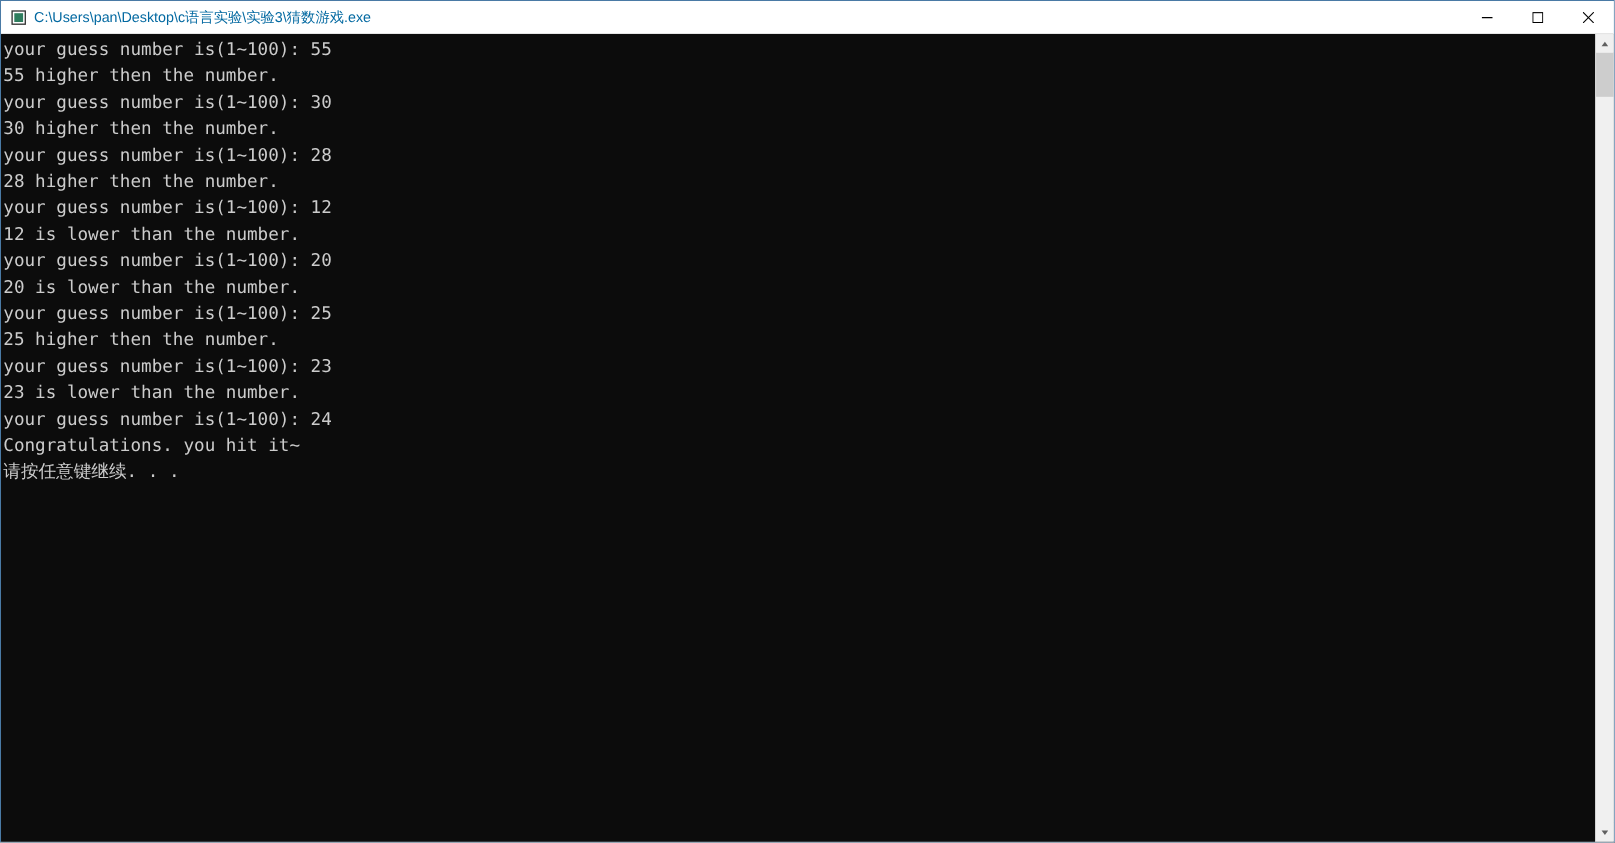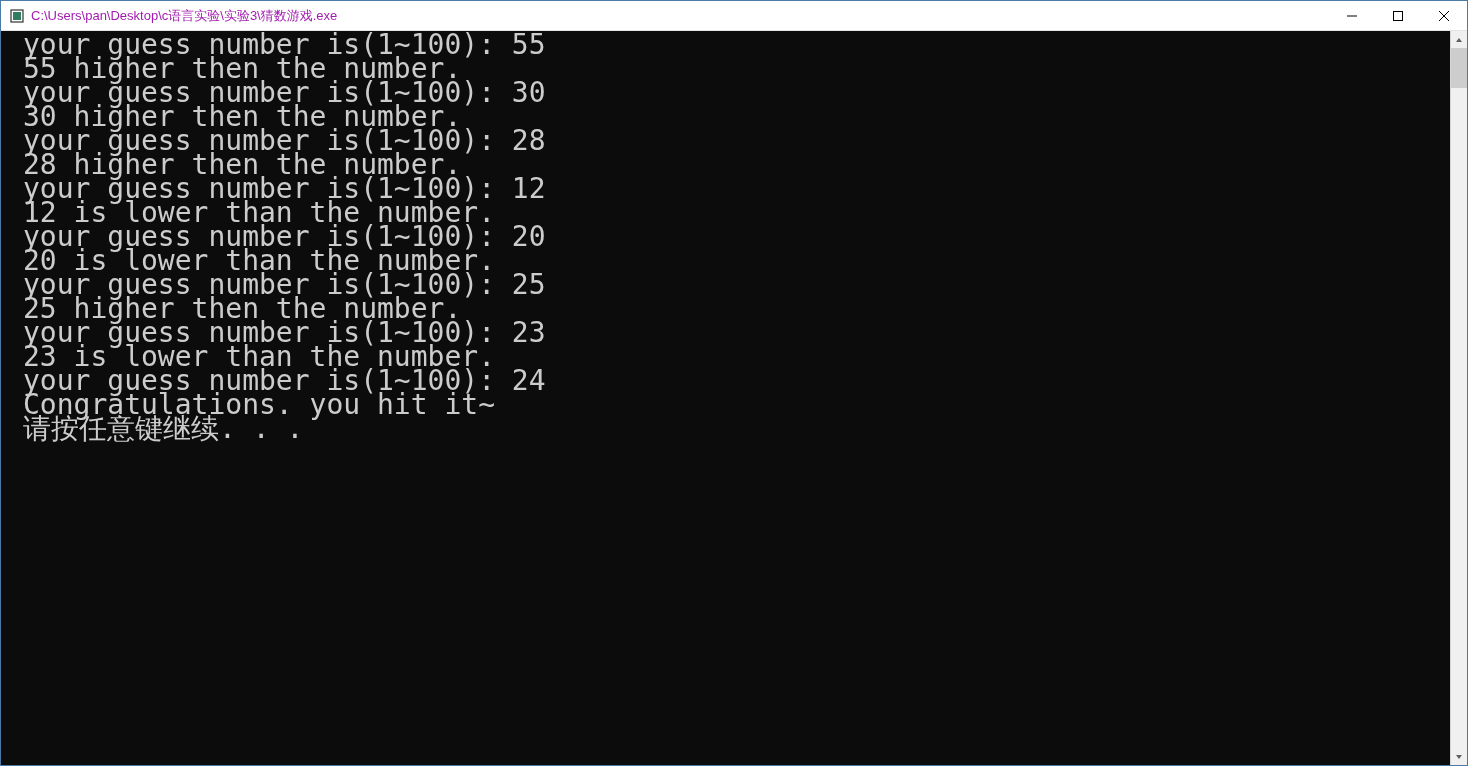--- a/index.html
+++ b/index.html
@@ -37,21 +37,21 @@
       display: flex;
       align-items: center;
       justify-content: center;
     }
     .app-icon-svg {
       width: 14px;
       height: 14px;
     }
     .title-text {
       font-size: 13px;
-      color: #a21caf;
+      color: #0369a1;
       flex: 1;
       white-space: nowrap;
       overflow: hidden;
     }
     .window-controls {
       display: flex;
       height: 100%;
     }
     .window-control {
       width: 46px;
@@ -71,26 +71,25 @@
       flex: 1;
       display: flex;
       background: #0c0c0c;
       position: relative;
     }
     .console-content {
       flex: 1;
       background: #0c0c0c;
       color: #cccccc;
       font-family: "NSimSun", "SimSun", Consolas, monospace;
-      font-size: 28px;
+      font-size: 16px;
       line-height: 24px;
       padding: 2px 16px 0 2px;
       white-space: pre;
       overflow: hidden;
-      margin-left: 20px;
     }
     .console-line {
       display: block;
       white-space: pre;
     }
     .scrollbar {
       width: 17px;
       background: #f0f0f0;
       display: flex;
       flex-direction: column;

